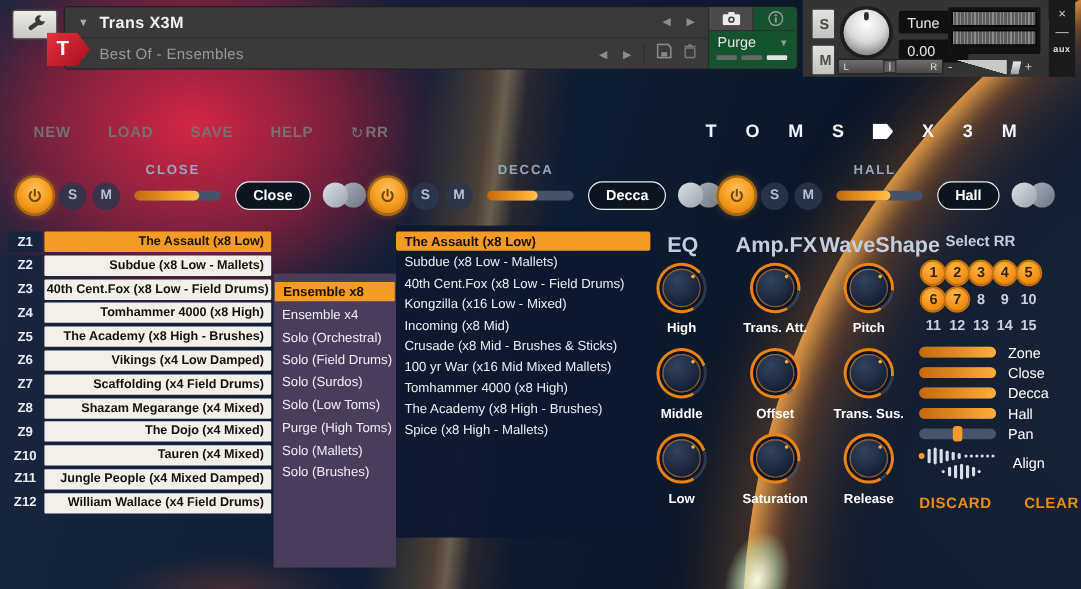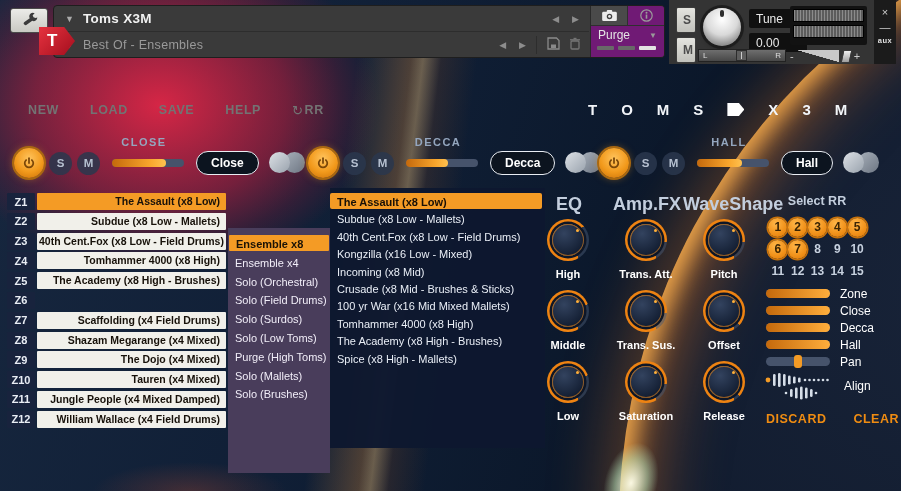--- a/index.html
+++ b/index.html
@@ -34,21 +34,21 @@
       background:#3a3a3a;border:1px solid #1e1e1e;border-radius:4px;}
   .tp-left{position:absolute;left:0;top:0;right:75px;height:100%;}
   .tp-row{height:26px;display:flex;align-items:center;padding-left:11px;color:#f1f1f1;}
   .tp-row.r1{border-bottom:1px solid #2d2d2d;height:26px;}
   .tp-caret{color:#aaa;font-size:9px;margin-right:9px;}
   .inst-title{font-size:13.5px;font-weight:700;letter-spacing:.3px;}
   .preset-title{font-size:12.5px;color:#9a9a9a;letter-spacing:.3px;}
   .nav-arrows{margin-left:auto;display:flex;gap:13px;color:#8d8d8d;font-size:9px;margin-right:10px;}
   .nav-arrows span{cursor:pointer;}
   .mini-icons{display:flex;gap:9px;align-items:center;margin-right:8px;padding-left:10px;border-left:1px solid #2d2d2d;height:18px;}
-  .sub-panel{position:absolute;right:0;top:0;width:74px;height:51px;background:#701a75;
+  .sub-panel{position:absolute;right:0;top:0;width:74px;height:51px;background:#14532d;
       border-left:1px solid #2a2a2a;border-radius:0 3px 3px 0;}
   .sub-top{display:flex;height:20px;border-bottom:1px solid #2f2f2f;}
   .cam-cell{width:37px;display:grid;place-items:center;border-right:1px solid #2f2f2f;background:#4a4a4a;cursor:pointer;}
   .info-cell{flex:1;display:grid;place-items:center;cursor:pointer;}
   .purge-row{display:flex;align-items:center;justify-content:space-between;padding:2px 7px 0 7px;color:#e4e4e4;font-size:12px;cursor:pointer;}
   .purge-caret{color:#999;font-size:8px;}
   .lights{display:flex;gap:4px;padding:4px 6px 0 6px;}
   .light{width:17px;height:4px;border-radius:1px;background:#686868;}
   .light.lit{background:#e2e2e2;}
   .perf-panel{position:absolute;left:669px;top:0;width:205px;height:64px;background:#343434;z-index:3;}
@@ -178,21 +178,21 @@
     </span>
   </button>
   <div class="t-badge">
     <span>T</span>
   </div>
 
   <div class="title-panel">
     <div class="tp-left">
       <div class="tp-row r1">
         <span class="tp-caret">▼</span>
-        <span class="inst-title">Toms X3M</span>
+        <span class="inst-title">Trans X3M</span>
         <span class="nav-arrows">
           <span>◀</span>
           <span>▶</span>
         </span>
       </div>
       <div class="tp-row">
         <span class="tp-caret">▼</span>
         <span class="preset-title">Best Of - Ensembles</span>
         <span class="nav-arrows">
           <span>◀</span>
@@ -384,20 +384,21 @@
       <div class="zone-row">
         <button class="z-label">Z4</button>
         <button class="zone-name">Tomhammer 4000 (x8 High)</button>
       </div>
       <div class="zone-row">
         <button class="z-label">Z5</button>
         <button class="zone-name">The Academy (x8 High - Brushes)</button>
       </div>
       <div class="zone-row">
         <button class="z-label">Z6</button>
+        <button class="zone-name">Vikings (x4 Low Damped)</button>
       </div>
       <div class="zone-row">
         <button class="z-label">Z7</button>
         <button class="zone-name">Scaffolding (x4 Field Drums)</button>
       </div>
       <div class="zone-row">
         <button class="z-label">Z8</button>
         <button class="zone-name">Shazam Megarange (x4 Mixed)</button>
       </div>
       <div class="zone-row">
@@ -455,26 +456,26 @@
       </div>
       <div class="knob-cell">
         <div class="knob" style="background: conic-gradient(from 150deg, rgb(238, 131, 18) 0%, rgb(238, 131, 18) 85%, rgba(72, 88, 114, 0.5) 85%, rgba(72, 88, 114, 0.5) 100%);"></div>
         <div class="knob-label">Pitch</div>
       </div>
       <div class="knob-cell">
         <div class="knob" style="background: conic-gradient(from 150deg, rgb(238, 131, 18) 0%, rgb(238, 131, 18) 78%, rgba(72, 88, 114, 0.5) 78%, rgba(72, 88, 114, 0.5) 100%);"></div>
         <div class="knob-label">Middle</div>
       </div>
       <div class="knob-cell">
+        <div class="knob" style="background: conic-gradient(from 150deg, rgb(238, 131, 18) 0%, rgb(238, 131, 18) 95%, rgba(72, 88, 114, 0.5) 95%, rgba(72, 88, 114, 0.5) 100%);"></div>
+        <div class="knob-label">Offset</div>
+      </div>
+      <div class="knob-cell">
         <div class="knob" style="background: conic-gradient(from 150deg, rgb(238, 131, 18) 0%, rgb(238, 131, 18) 85%, rgba(72, 88, 114, 0.5) 85%, rgba(72, 88, 114, 0.5) 100%);"></div>
         <div class="knob-label">Trans. Sus.</div>
-      </div>
-      <div class="knob-cell">
-        <div class="knob" style="background: conic-gradient(from 150deg, rgb(238, 131, 18) 0%, rgb(238, 131, 18) 95%, rgba(72, 88, 114, 0.5) 95%, rgba(72, 88, 114, 0.5) 100%);"></div>
-        <div class="knob-label">Offset</div>
       </div>
       <div class="knob-cell">
         <div class="knob" style="background: conic-gradient(from 150deg, rgb(238, 131, 18) 0%, rgb(238, 131, 18) 78%, rgba(72, 88, 114, 0.5) 78%, rgba(72, 88, 114, 0.5) 100%);"></div>
         <div class="knob-label">Low</div>
       </div>
       <div class="knob-cell">
         <div class="knob" style="background: conic-gradient(from 150deg, rgb(238, 131, 18) 0%, rgb(238, 131, 18) 85%, rgba(72, 88, 114, 0.5) 85%, rgba(72, 88, 114, 0.5) 100%);"></div>
         <div class="knob-label">Saturation</div>
       </div>
       <div class="knob-cell">

